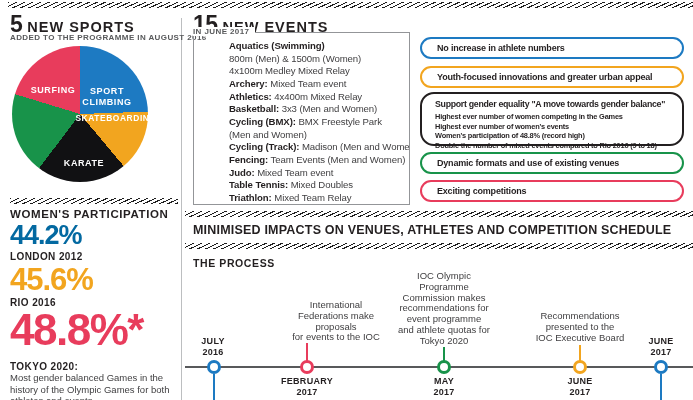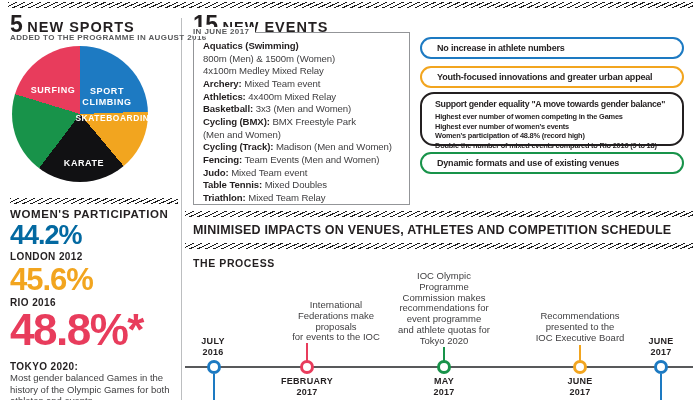--- a/index.html
+++ b/index.html
@@ -29,21 +29,21 @@
   .sl1{left:10px;top:251px;}
   .sv2{left:10px;top:264px;font-size:31px;}
   .sl2{left:10px;top:297px;}
   .sv3{left:10px;top:308px;font-size:44px;letter-spacing:-1.5px;}
   .sl3{left:10px;top:361px;}
   .wnote{left:10px;top:372px;width:166px;font-size:9.5px;line-height:11.5px;color:#414042;}
   
   .vsep{left:181px;top:18px;width:1px;height:382px;background:#bcbec0;}
   
   .ev-sub{left:193px;top:27px;z-index:2;background:#fff;padding-right:6px;}
-  #events-box{left:193px;top:32px;width:217px;height:173px;border:1px solid #939598;box-sizing:border-box;overflow:hidden;}
+  #events-box{left:193px;top:32px;width:217px;height:173px;border:1px solid #939598;box-sizing:border-box;overflow:hidden;padding-left:26px;}
   #events-list{padding:7px 0 0 9px;font-size:9.6px;line-height:12.65px;color:#414042;letter-spacing:-0.1px;}
   #events-list .ev{white-space:nowrap;}
   #events-list b{color:#231f20;}
   
   .bb{left:420px;width:264px;height:22px;border:2px solid #000;border-radius:13px;box-sizing:border-box;
       display:flex;align-items:center;padding-left:15px;font-size:9px;font-weight:700;letter-spacing:-0.2px;white-space:nowrap;}
   .b1{top:37px;} .b2{top:66px;} .b4{top:152px;} .b5{top:180px;}
   .b3{top:92px;height:54px;border-radius:14px;display:block;padding:5px 0 0 13px;}
   .b3 .b3t{font-size:8.8px;font-weight:700;letter-spacing:-0.3px;white-space:nowrap;}
   .b3 .b3l{font-size:7.4px;font-weight:700;letter-spacing:-0.2px;line-height:9.6px;white-space:nowrap;color:#231f20;}
@@ -127,20 +127,23 @@
   <div class="abs bb b3" style="border-color: rgb(35, 31, 32);">
     <div class="b3t">Support gender equality "A move towards gender balance"</div>
     <div class="b3l">Highest ever number of women competing in the Games</div>
     <div class="b3l">Highest ever number of women's events</div>
     <div class="b3l">Women's participation of 48.8% (record high)</div>
     <div class="b3l">Double the number of mixed events compared to Rio 2016 (9 to 18)</div>
   </div>
   <div class="abs bb b4" style="border-color: rgb(24, 147, 74);">
     <span>Dynamic formats and use of existing venues</span>
   </div>
+  <div class="abs bb b5" style="border-color: rgb(232, 60, 92);">
+    <span>Exciting competitions</span>
+  </div>
 
   <div class="abs impact">MINIMISED IMPACTS ON VENUES, ATHLETES AND COMPETITION SCHEDULE</div>
   <div class="abs process-h">THE PROCESS</div>
 
   <div class="abs tline"></div>
 
   <div class="mdesc" style="left:307px;top:300px;margin-left:29px;">International
 Federations make
 proposals
 for events to the IOC</div>

